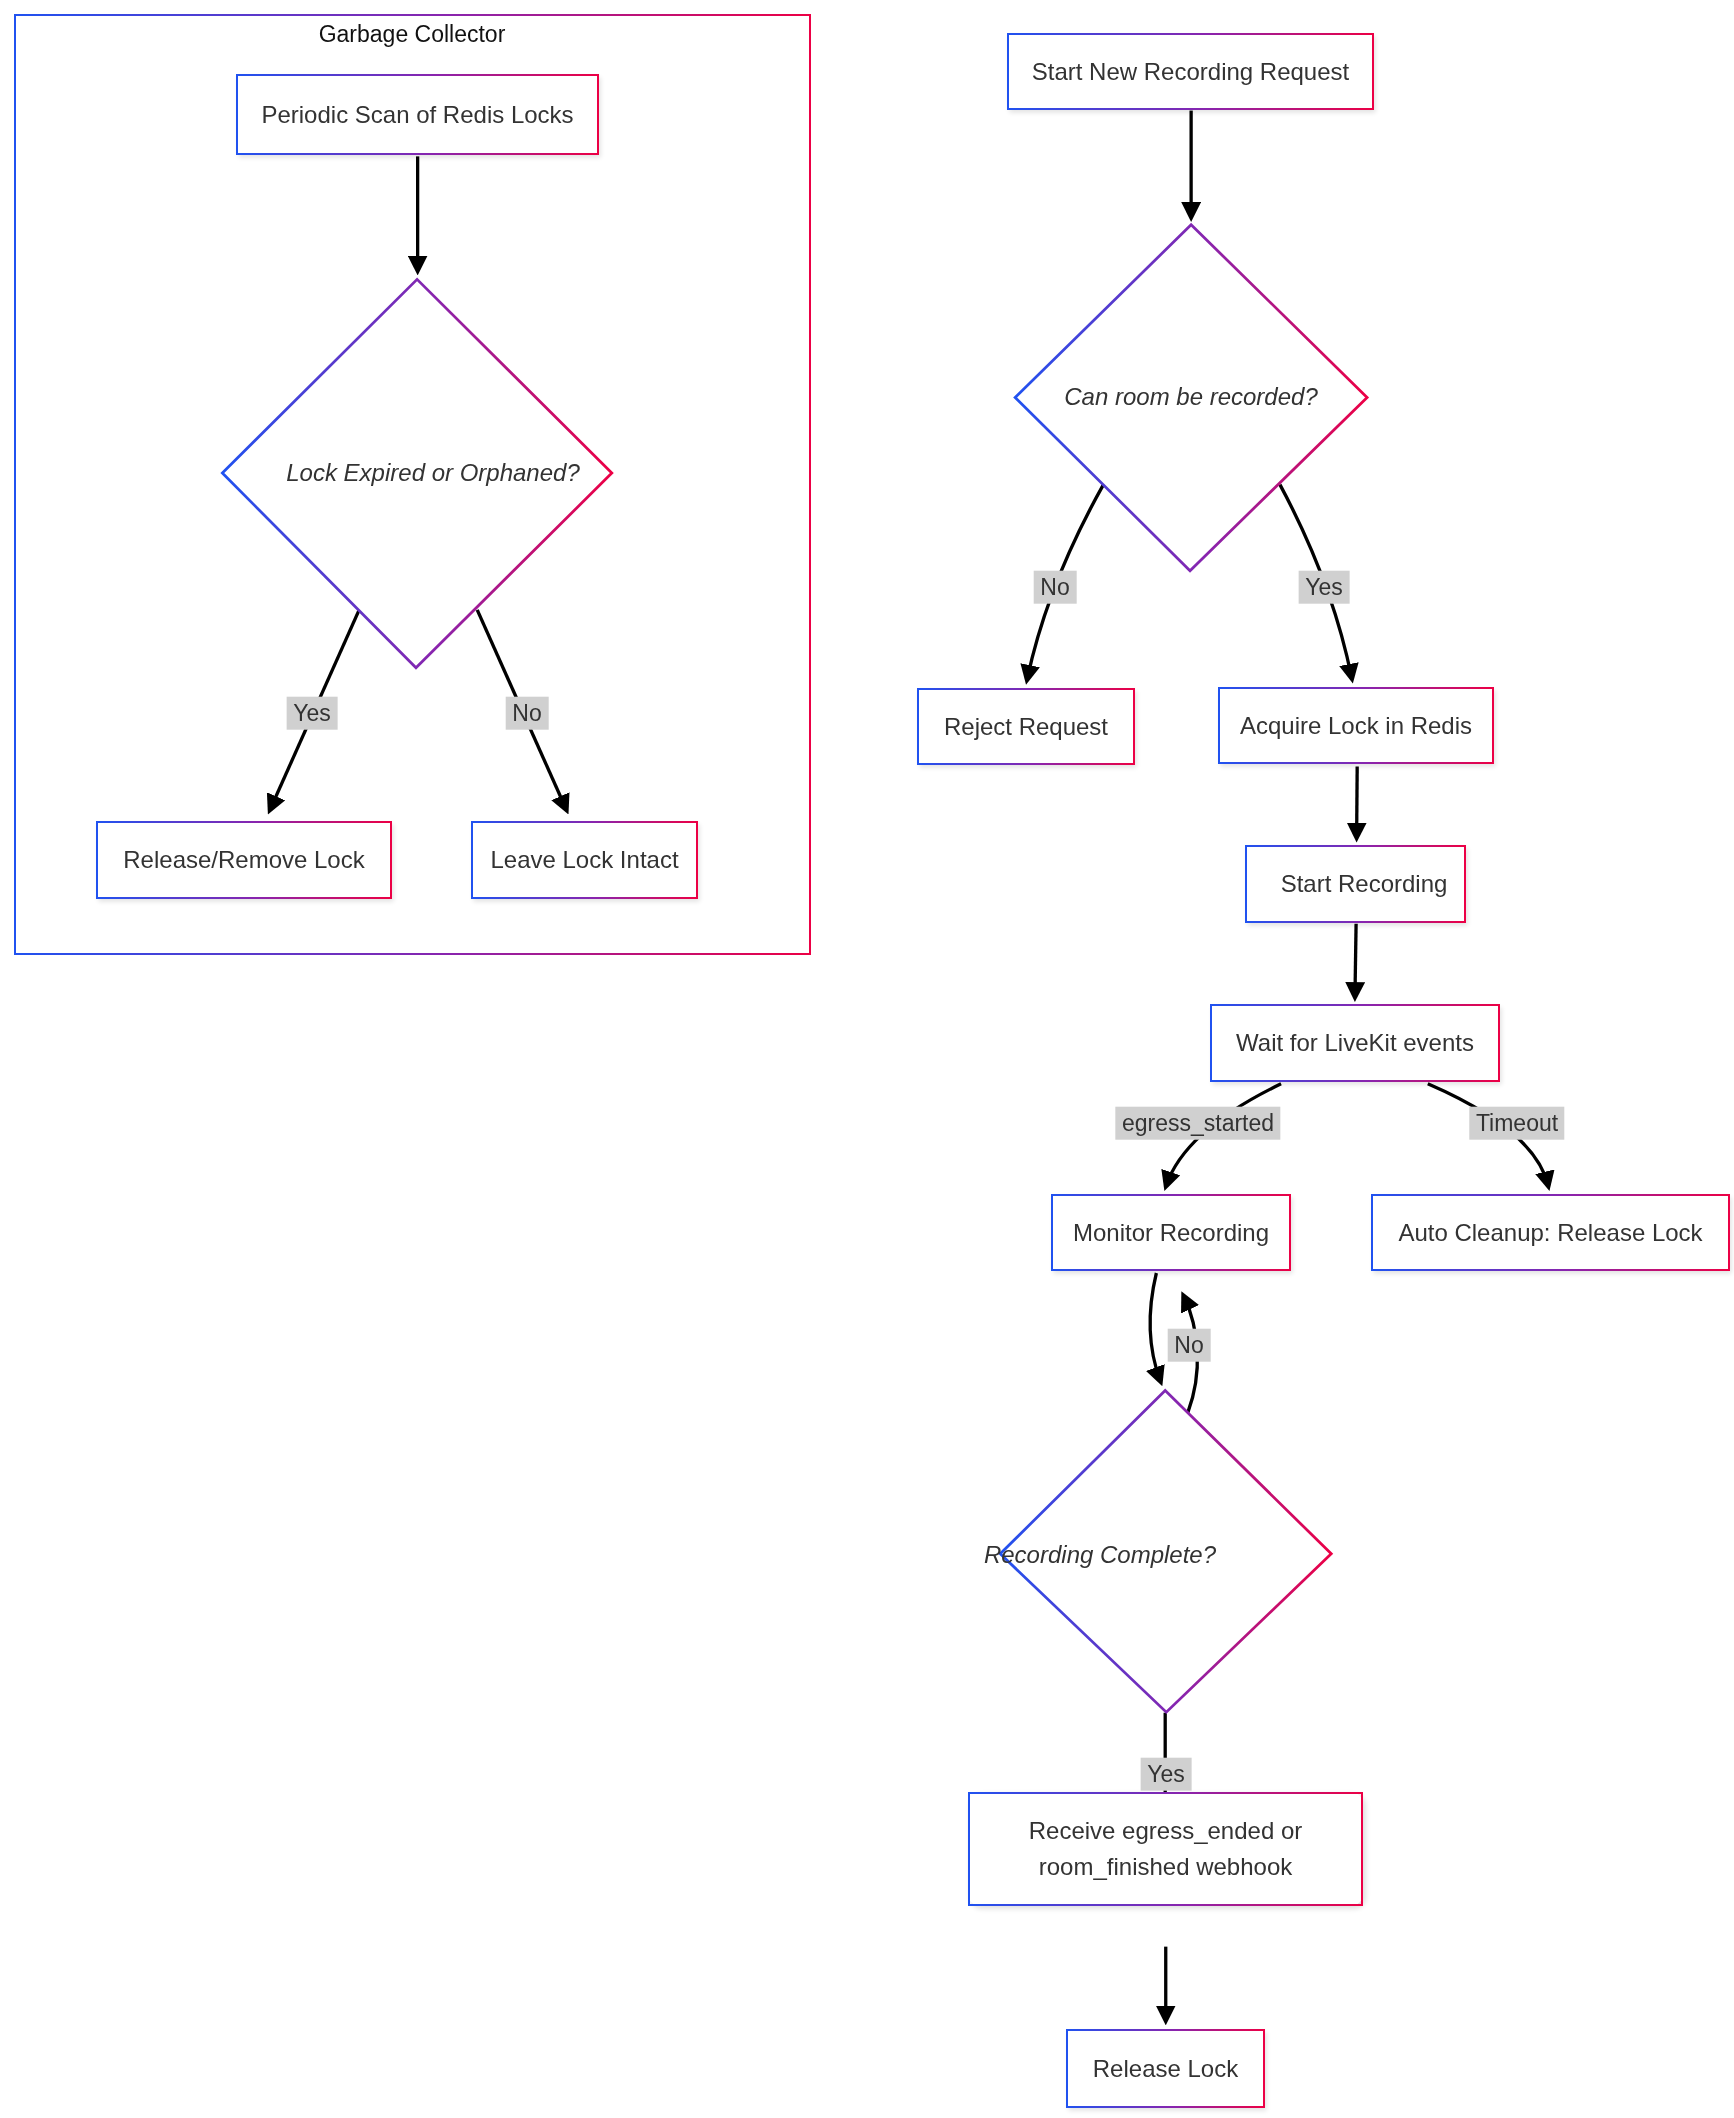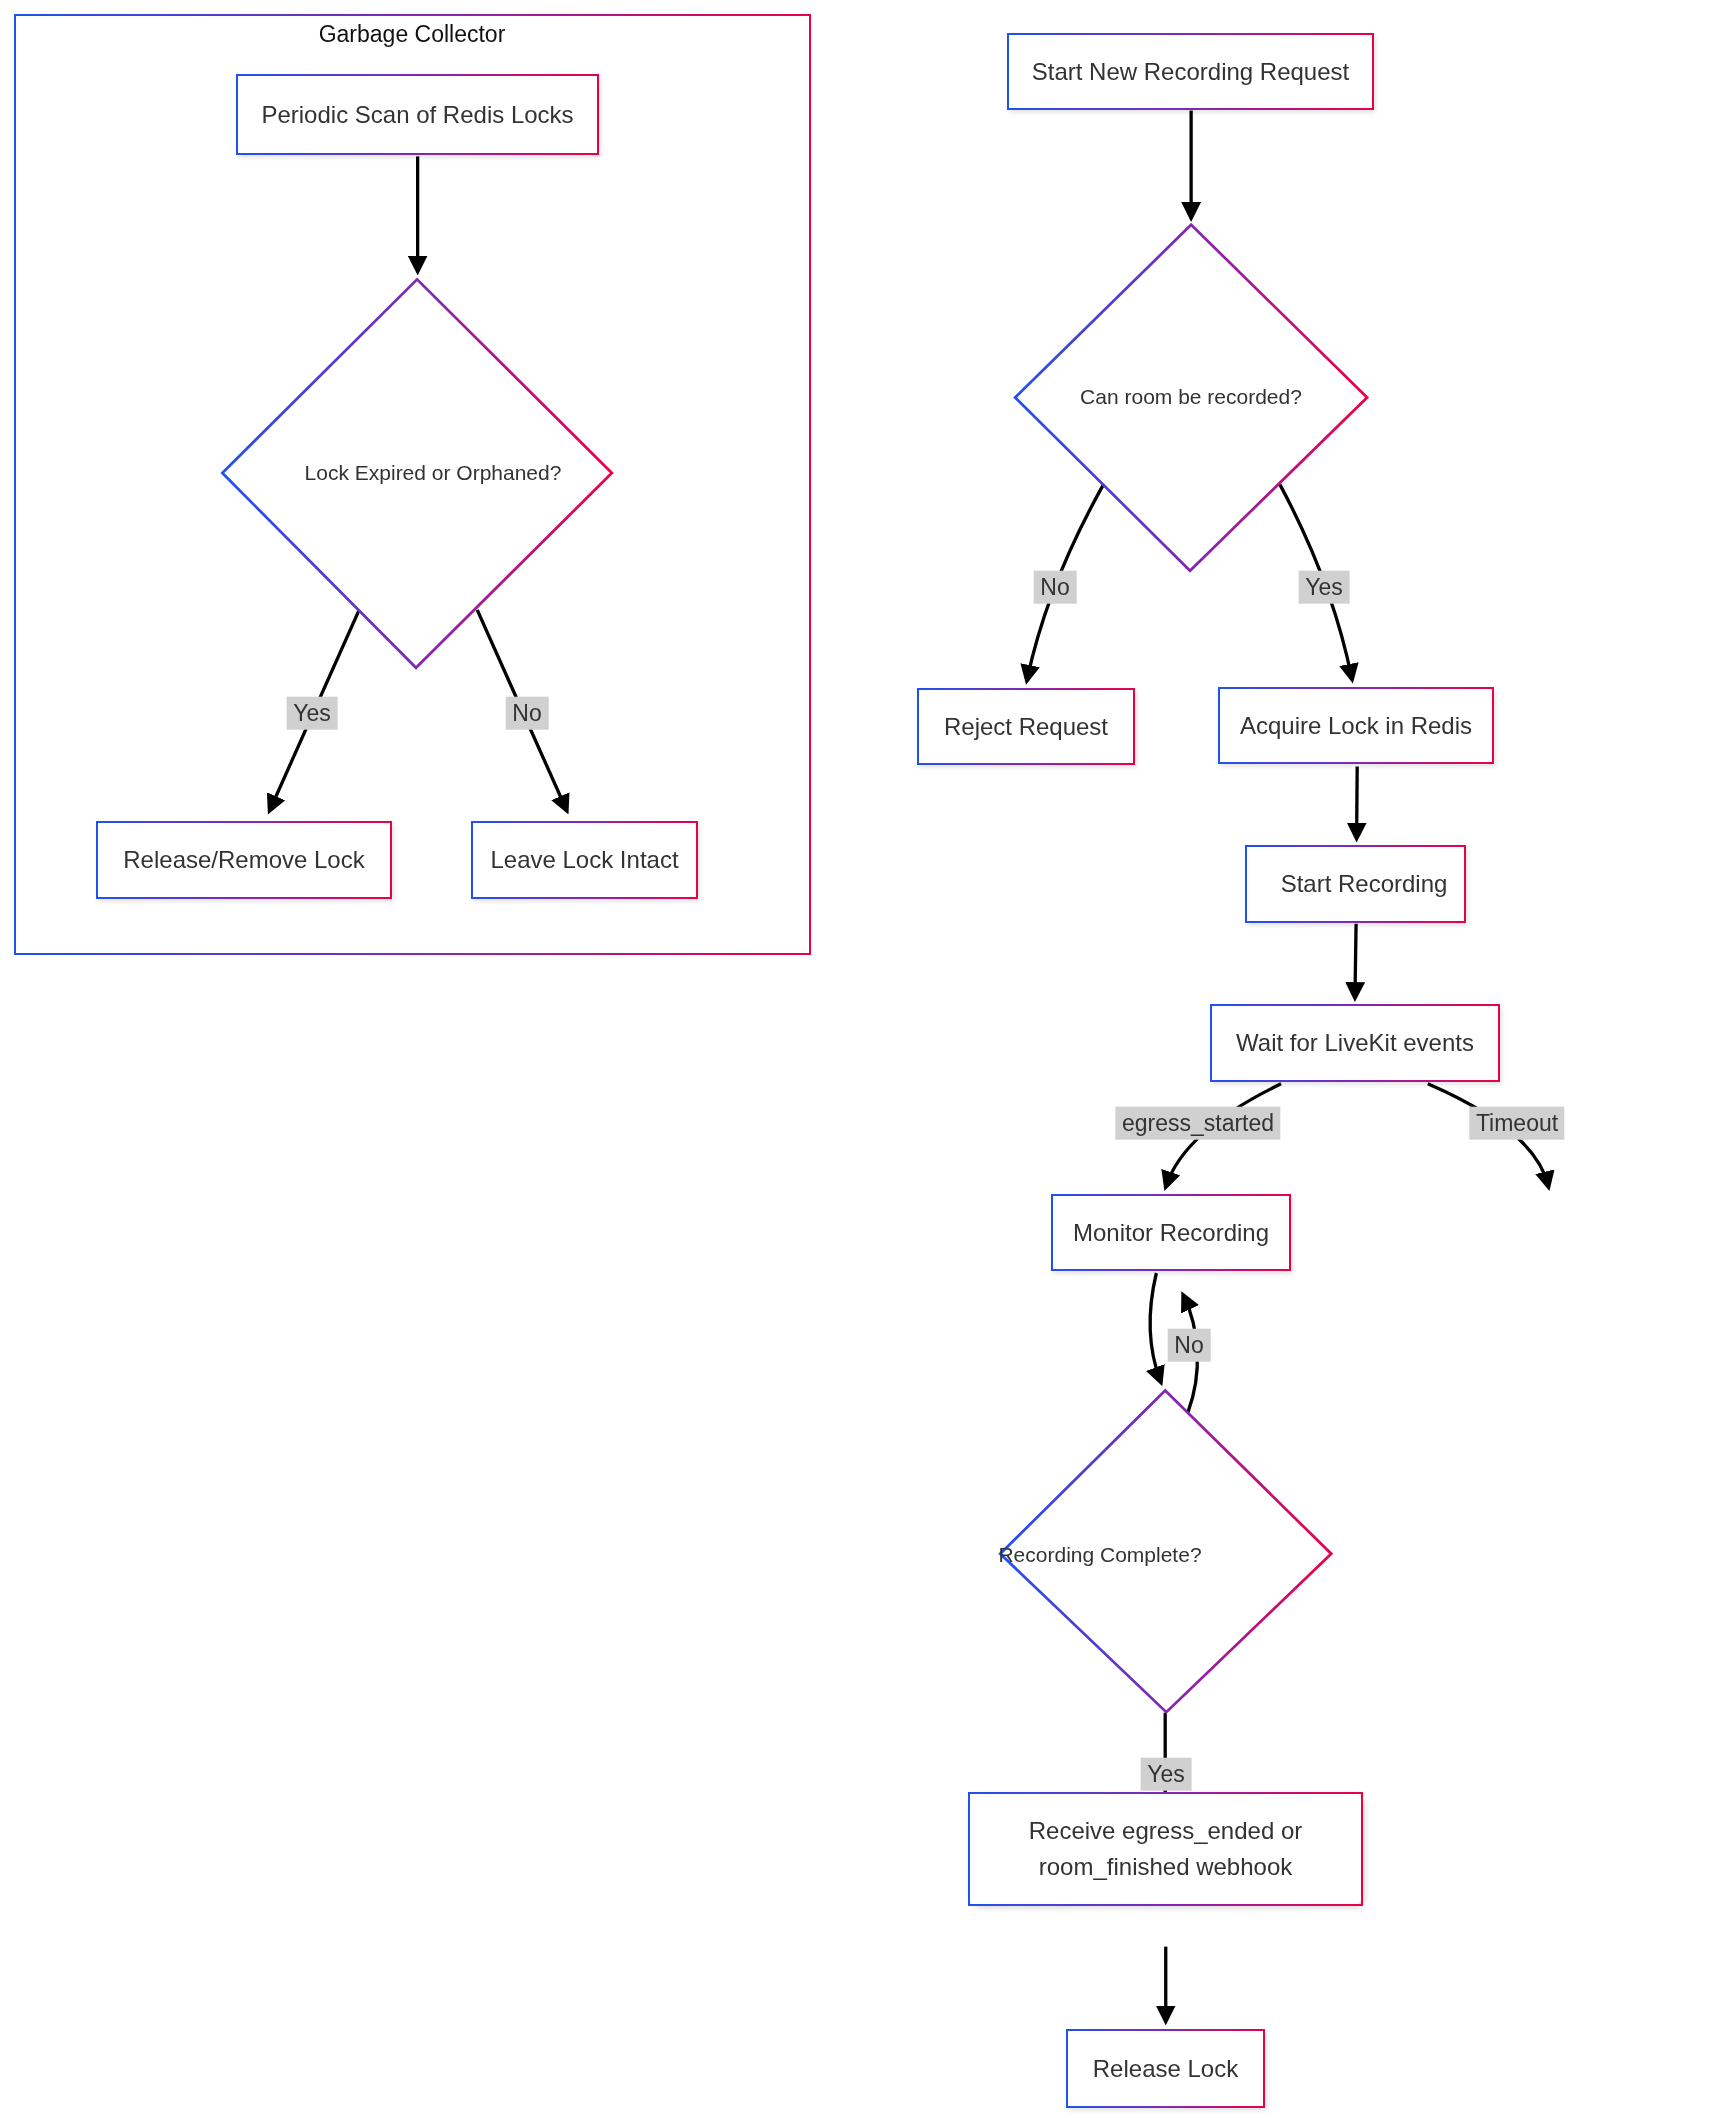--- a/index.html
+++ b/index.html
@@ -33,21 +33,21 @@
     background:transparent;
   }
   .subgraph-title{
     position:absolute;
     transform:translate(-50%,-50%);
     font-size:23px;color:#111;white-space:nowrap;
   }
   .dlabel{
     position:absolute;
     transform:translate(-50%,-50%);
-    font-size:21px;color:var(--text,#333);white-space:nowrap;
+    font-size:24px;color:var(--text,#333);white-space:nowrap;font-style:italic;
   }
   .elabel{
     position:absolute;
     transform:translate(-50%,-50%);
     background:var(--edge-label-bg,#d0d0d0);
     color:var(--text,#333);
     font-size:23px;
     padding:2.8px 6.6px;
     white-space:nowrap;
   }
@@ -99,20 +99,21 @@
   <div class="node" style="left:236px;top:74px;width:363px;height:81px;">Periodic Scan of Redis Locks</div>
   <div class="node" style="left:96px;top:821px;width:296px;height:78px;">Release/Remove Lock</div>
   <div class="node" style="left:471px;top:821px;width:227px;height:78px;">Leave Lock Intact</div>
 
   <div class="node" style="left:917px;top:688px;width:218px;height:77px;">Reject Request</div>
   <div class="node" style="left:1007px;top:33px;width:367px;height:77px;">Start New Recording Request</div>
   <div class="node" style="left:1218px;top:687px;width:276px;height:77px;">Acquire Lock in Redis</div>
   <div class="node" style="left:1245px;top:845px;width:221px;height:78px;padding-left:17px;">Start Recording</div>
   <div class="node" style="left:1210px;top:1004px;width:290px;height:78px;">Wait for LiveKit events</div>
   <div class="node" style="left:1051px;top:1194px;width:240px;height:77px;">Monitor Recording</div>
+  <div class="node" style="left:1371px;top:1194px;width:359px;height:77px;">Auto Cleanup: Release Lock</div>
   <div class="node wrap" style="left:968px;top:1792px;width:395px;height:114px;border-radius:12px;">Receive egress_ended or room_finished webhook</div>
   <div class="node" style="left:1066px;top:2029px;width:199px;height:79px;">Release Lock</div>
 
   <div class="dlabel" style="left:417px;top:473px;margin-left:16px;">Lock Expired or Orphaned?</div>
   <div class="dlabel" style="left:1191px;top:397px;">Can room be recorded?</div>
   <div class="dlabel" style="left:1100px;top:1555px;">Recording Complete?</div>
 
   <div class="elabel" style="left:312px;top:713px;">Yes</div>
   <div class="elabel" style="left:527px;top:713px;">No</div>
   <div class="elabel" style="left:1055px;top:587px;">No</div>

